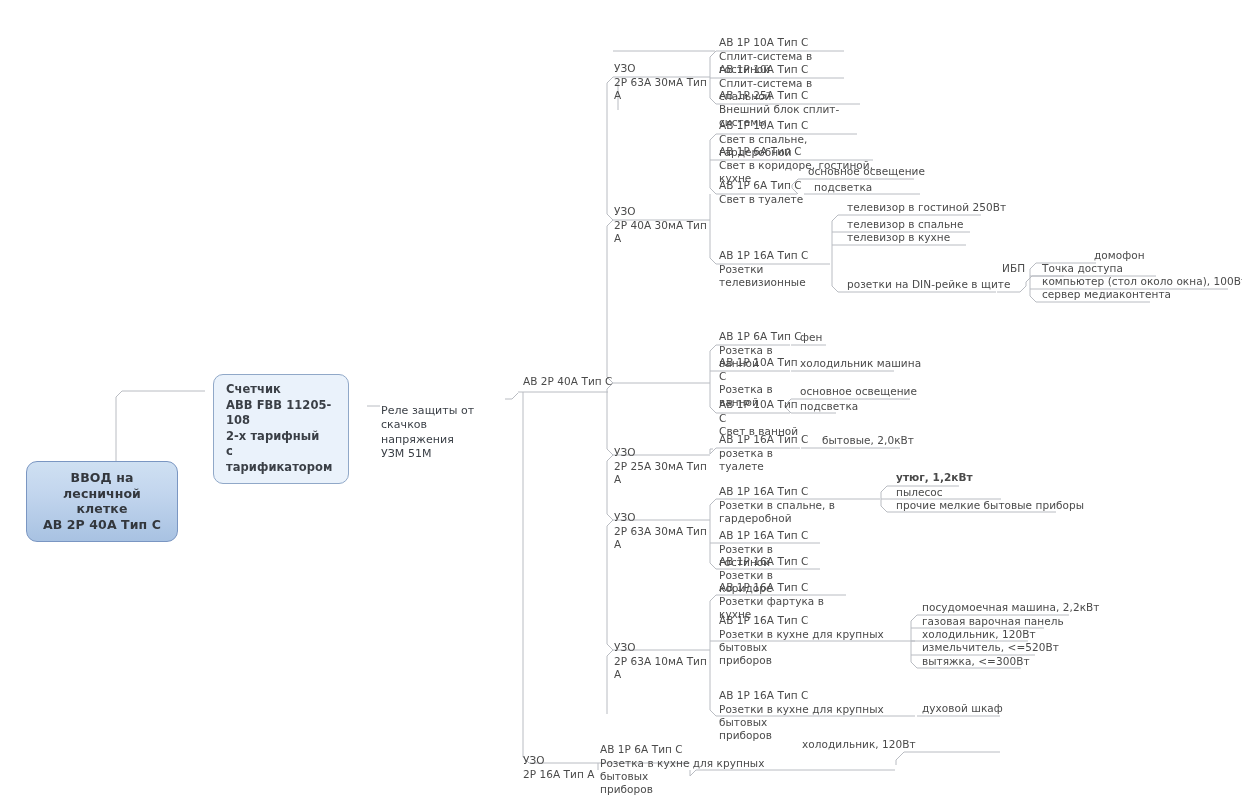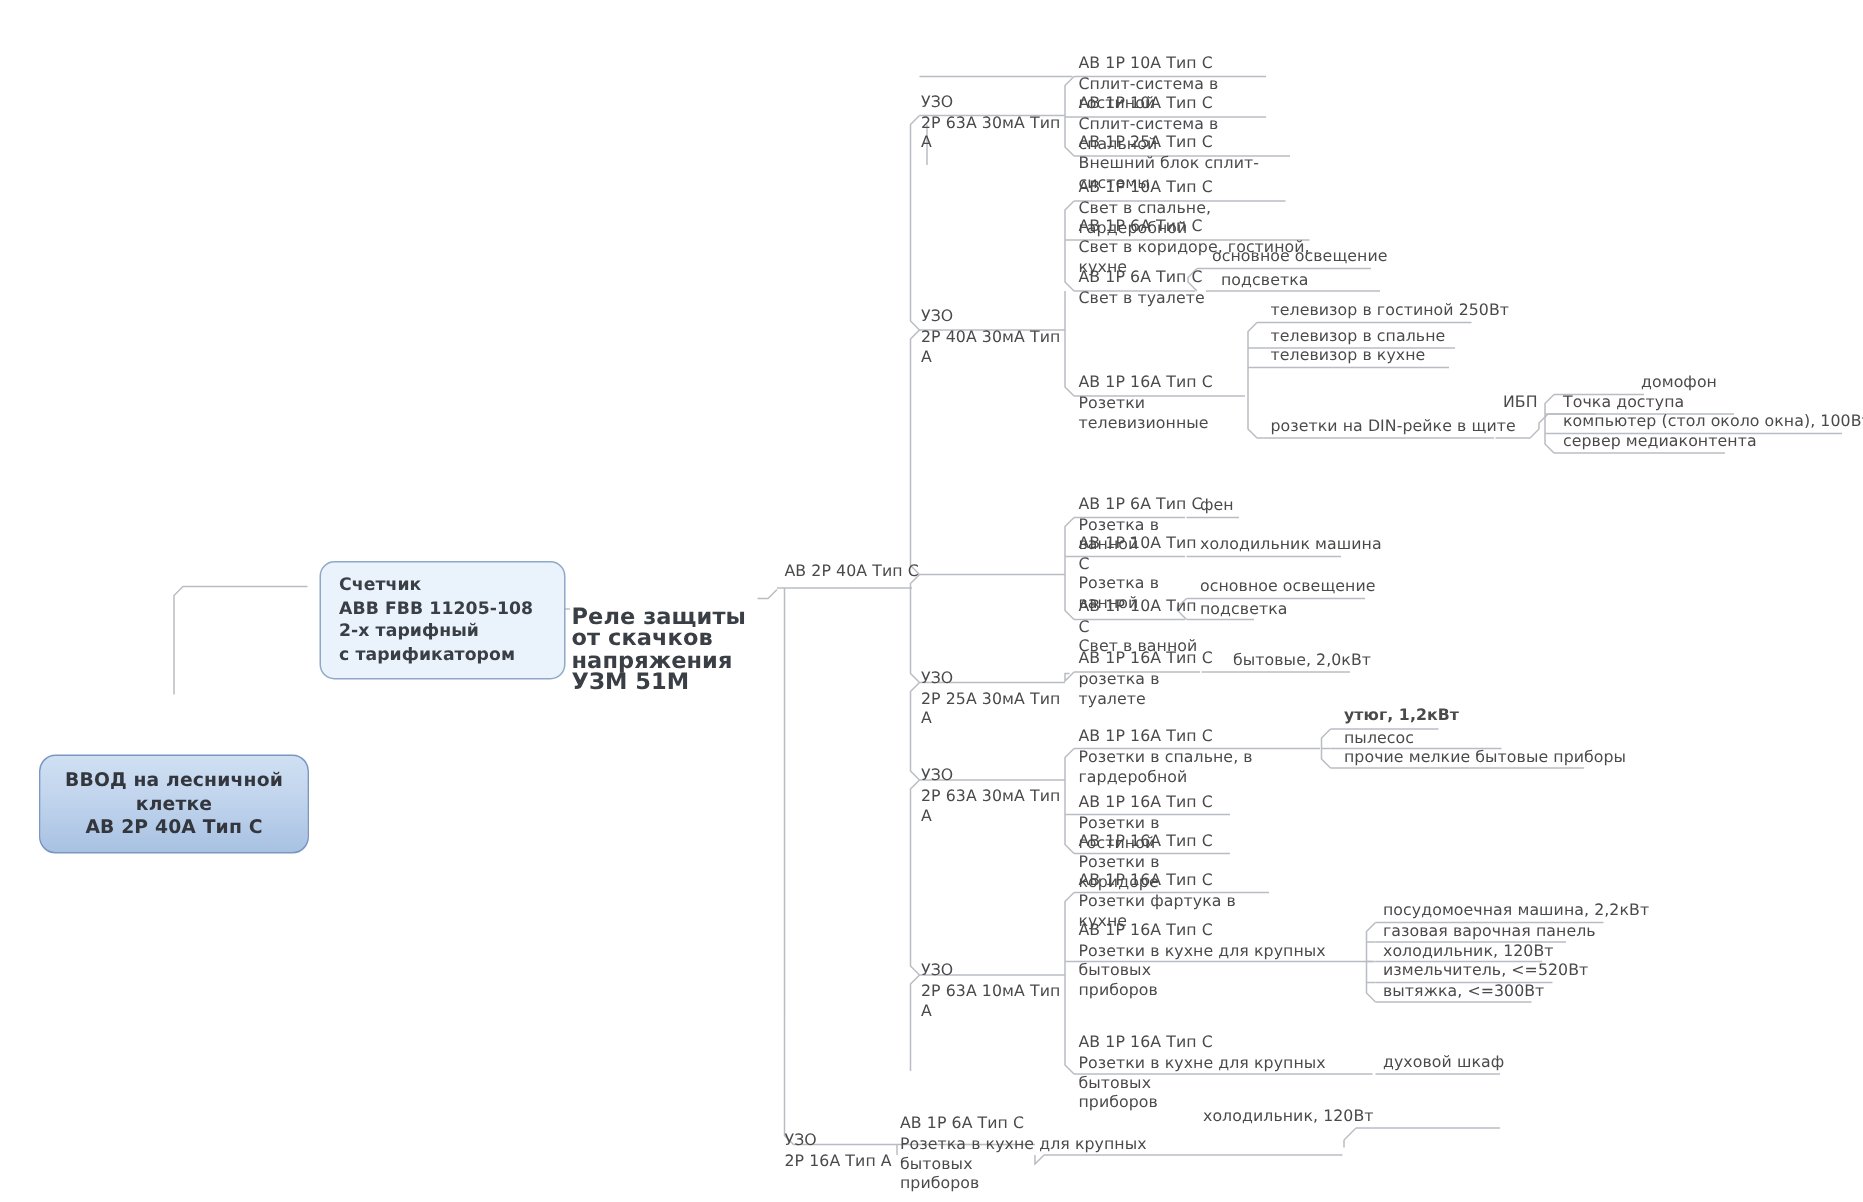--- a/index.html
+++ b/index.html
@@ -40,22 +40,22 @@
     font-weight:bold;
     font-size:11.5px;
     line-height:15.5px;
     padding:7px 11px 8px 12px;
     letter-spacing:.05px;
   }
   
   .node-bold{
     position:absolute;
     color:#3a3f46;
-    font-weight:bold;
-    font-size:15px;
+    font-weight:normal;
+    font-size:11px;
     line-height:14.5px;
     letter-spacing:.05px;
     white-space:pre-line;
   }
   
   .topic{
     position:absolute;
     color:#4a4a4a;
     font-size:10.5px;
     line-height:13.3px;
@@ -201,27 +201,27 @@
       <path d="M598,769 L598,770"></path>
       <path d="M696,770 L895,770"></path>
       <path d="M696,770 L690,776 L690,770"></path>
       <path d="M896,760 L904,752"></path>
       <path d="M896,760 L896,765"></path>
       <path d="M904,752 L1000,752"></path>
 
     </g>
   </svg>
 
-  <div class="node-root" style="left:26px;top:461px;width:180px;margin-top:42px;">
+  <div class="node-root" style="left:26px;top:461px;width:152px;">
     <span style="white-space:pre-line">ВВОД на лесничной
 клетке
 АВ 2Р 40А Тип С</span>
   </div>
 
-  <div class="node-box" style="left:213px;top:374px;width:164px;">
+  <div class="node-box" style="left:213px;top:374px;width:136px;">
     <span style="white-space:pre-line">Счетчик
 ABB FBB 11205-108
 2-х тарифный
 с тарификатором</span>
   </div>
 
   <div class="node-bold" style="left:381px;top:389px;width:128px;">
     <span>Реле защиты от скачков
 напряжения
 УЗМ 51М</span>

